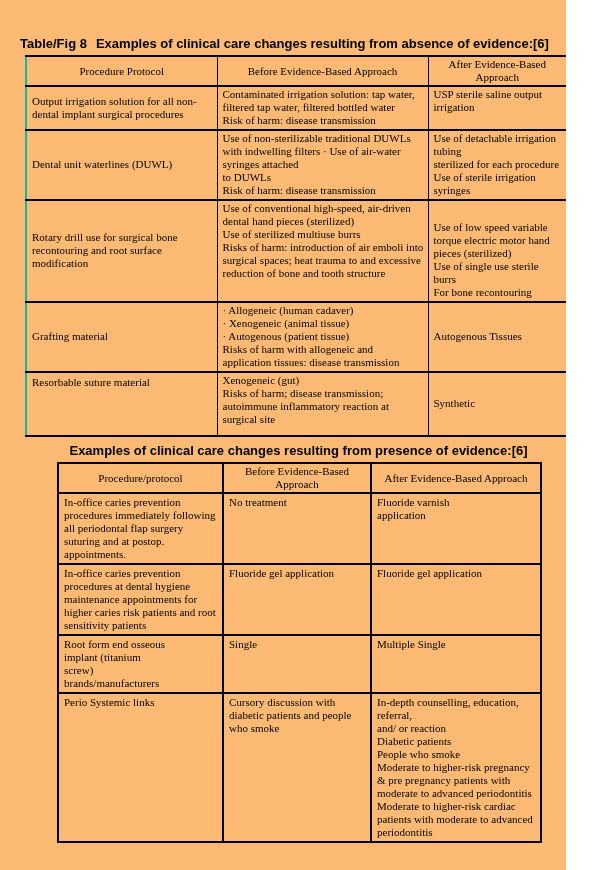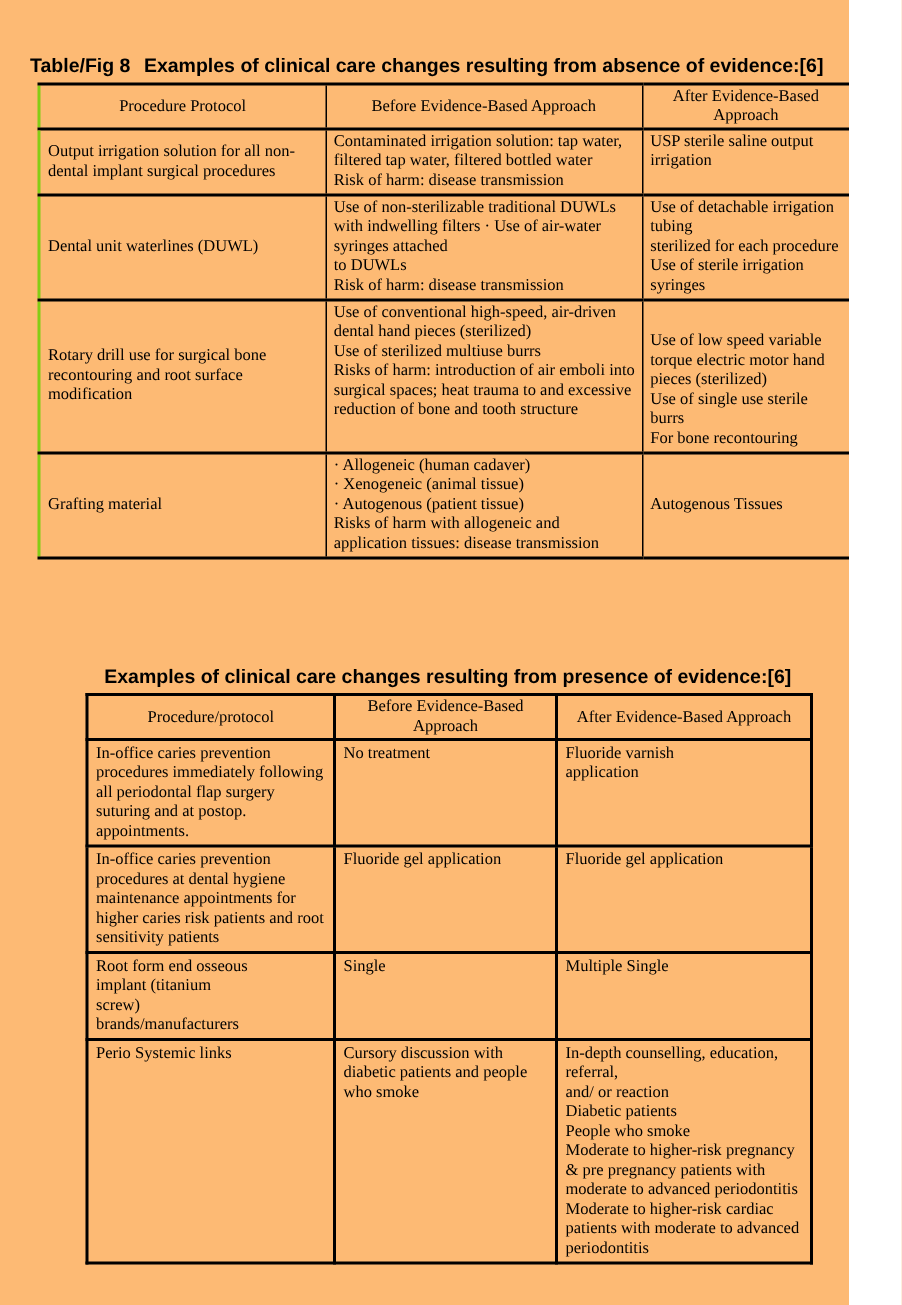--- a/index.html
+++ b/index.html
@@ -35,21 +35,21 @@
     font-weight: normal;
     color: #000000;
     padding: 1px 4px 2px 5px;
     overflow: hidden;
   }
   th { text-align: center; vertical-align: middle; padding: 1px 2px; }
   td { text-align: left; vertical-align: top; }
   td div { margin: 0; }
 
   
-  #table1 { left: 25px; top: 55px; width: 541px; border: 2px solid #84cc16; }
+  #table1 { left: 25px; top: 55px; width: 541px; border: 2px solid #14b8a6; }
   #table1 th, #table1 td {
     border-top: 2px solid #000;
     border-bottom: 2px solid #000;
     border-left: 1px solid #000;
     border-right: 1px solid #000;
   }
   #table1 thead tr { height: 26px; }
   #table1 tbody tr:nth-child(1) { height: 40px; }
   #table1 tbody tr:nth-child(2) { height: 64px; }
   #table1 tbody tr:nth-child(3) { height: 91px; }
@@ -144,20 +144,32 @@
           <td>
             <div>· Allogeneic (human cadaver)</div>
             <div>· Xenogeneic (animal tissue)</div>
             <div>· Autogenous (patient tissue)</div>
             <div>Risks of harm with allogeneic and application tissues: disease transmission</div>
           </td>
           <td>
             <div>Autogenous Tissues</div>
           </td>
         </tr>
+        <tr>
+          <td>
+            <div>Resorbable suture material</div>
+          </td>
+          <td>
+            <div>Xenogeneic (gut)</div>
+            <div>Risks of harm; disease transmission; autoimmune inflammatory reaction at surgical site</div>
+          </td>
+          <td>
+            <div>Synthetic</div>
+          </td>
+        </tr>
       </tbody>
   </table>
 
   <div class="doc-title" id="title2">
     <span>Examples of clinical care changes resulting from presence of evidence:[6]</span>
   </div>
 
   <table id="table2">
     <colgroup>
       <col style="width:165px">

